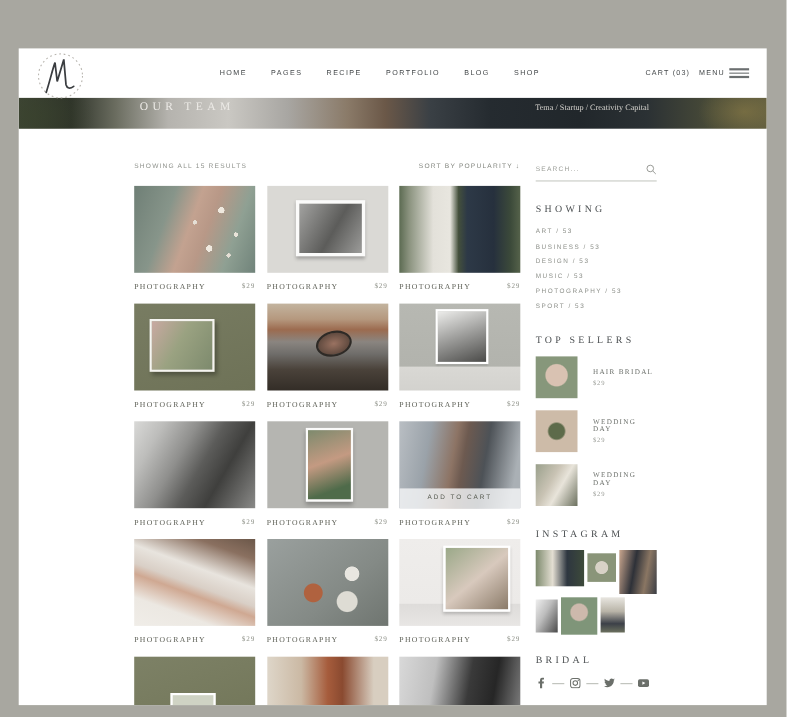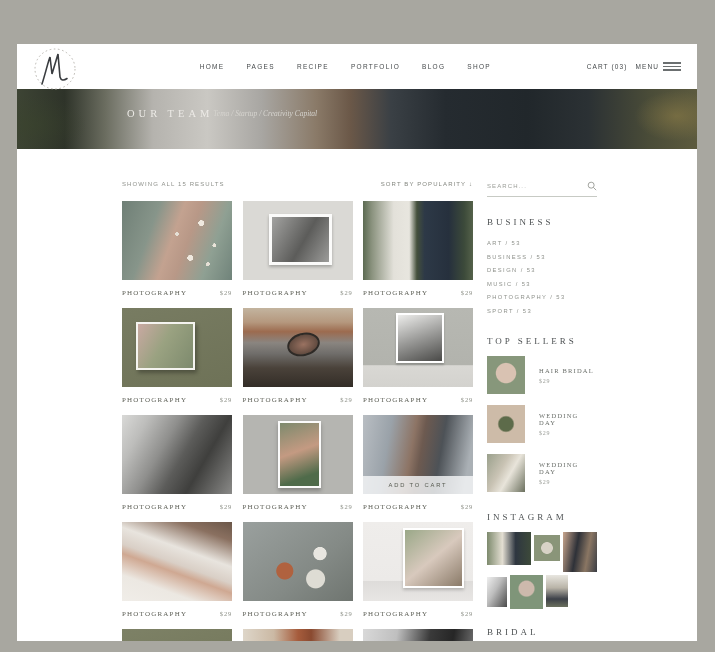--- a/index.html
+++ b/index.html
@@ -13,29 +13,29 @@
   .logo { position:absolute; left:16px; top:3px; width:44px; height:44px; z-index:3; }
   .nav { position:absolute; left:50%; transform:translateX(-54%); display:flex; gap:22px; }
   .nav a { font-size:6.5px; letter-spacing:1.3px; color:#45494b; text-decoration:none; cursor:pointer; }
   .hdr-right { position:absolute; right:16px; display:flex; align-items:center; gap:8px; }
   .cart { font-size:6.5px; letter-spacing:1.1px; color:#45494b; cursor:pointer; }
   .menu { font-size:6.5px; letter-spacing:1.1px; color:#45494b; cursor:pointer; display:flex; align-items:center; gap:4px; }
   .burger { display:inline-flex; flex-direction:column; gap:2px; }
   .burger i { display:block; width:18px; height:1.5px; background:#6b6f70; }
 
   
-  .hero { height:60px; display:flex; align-items:center; 
+  .hero { height:28px; display:flex; align-items:center; justify-content:space-between;
     padding:0 107px 12px 110px;
     background:
       radial-gradient(ellipse 60px 36px at 97% 45%, rgba(145,128,72,.55), transparent 70%),
       radial-gradient(ellipse 80px 44px at 2% 60%, rgba(58,68,44,.55), transparent 70%),
       linear-gradient(90deg,#3d4434 0%,#2e3329 7%,#6b6d60 13%,#b5b3ae 20%,#cac8c3 28%,#a8a6a2 36%,#8a7a68 44%,#6b5848 49%,#3a4045 55%,#252b30 63%,#21272b 75%,#2b3134 84%,#4a4c38 93%,#5c5a3e 100%);
   }
   .hero-title { font-family:"Liberation Serif", serif; font-size:10.5px; letter-spacing:4px; color:#eceae6; font-weight:normal; }
-  .breadcrumb { font-family:"Liberation Serif", serif; font-style:italic; font-size:7.5px; color:#d6d4cf; }
+  .breadcrumb { font-family:"Liberation Serif", serif; font-size:7.5px; color:#d6d4cf; }
 
   
   .main { display:flex; align-items:flex-start; padding:32px 100px 0 105px; gap:14px; }
   .left-col { width:351px; }
   .toolbar { display:flex; justify-content:space-between; align-items:baseline; margin-bottom:14px; }
   .results, .sort { font-size:6px; letter-spacing:1.1px; color:#8f928c; }
   .sort { cursor:pointer; color:#85888300; color:#83867f; }
   .grid { display:grid; grid-template-columns:repeat(3,110px); column-gap:10.5px; row-gap:11px; }
   .product { width:110px; }
   .photo { position:relative; width:110px; height:79px; overflow:hidden; cursor:pointer; }
@@ -285,21 +285,21 @@
     <aside class="sidebar">
       <div class="search-row">
         <input class="search-input" type="text" placeholder="SEARCH..." style="">
         <svg class="mag" viewBox="0 0 12 12">
           <circle cx="5" cy="5" r="3.6" fill="none" stroke="#8f928c" stroke-width="1"></circle>
           <line x1="7.8" y1="7.8" x2="11" y2="11" stroke="#8f928c" stroke-width="1"></line>
         </svg>
       </div>
 
       <section class="sec-category">
-        <h3 class="s-head">BUSINESS</h3>
+        <h3 class="s-head">SHOWING</h3>
         <div class="cat-list" id="catList">
             <a class="cat-item">ART / 53</a>
             <a class="cat-item">BUSINESS / 53</a>
             <a class="cat-item">DESIGN / 53</a>
             <a class="cat-item">MUSIC / 53</a>
             <a class="cat-item">PHOTOGRAPHY / 53</a>
             <a class="cat-item">SPORT / 53</a>
           </div>
       </section>
 

